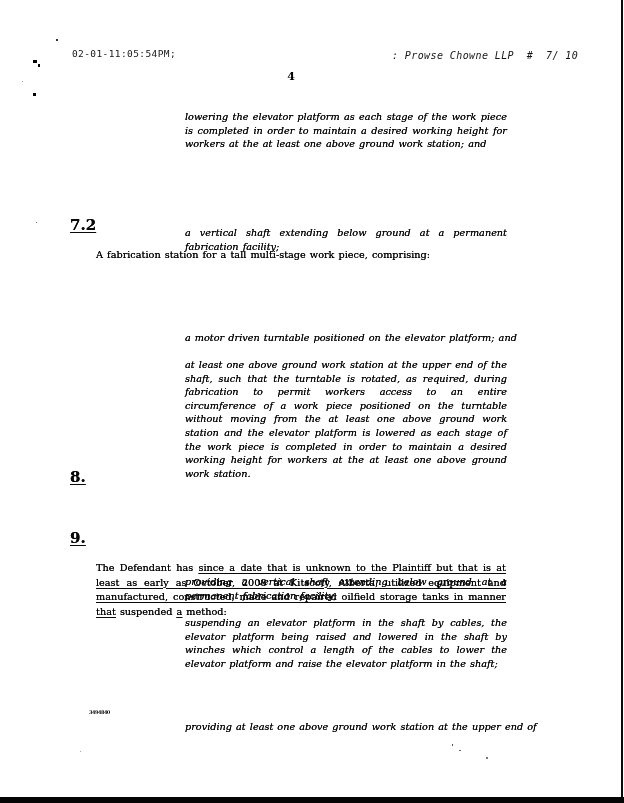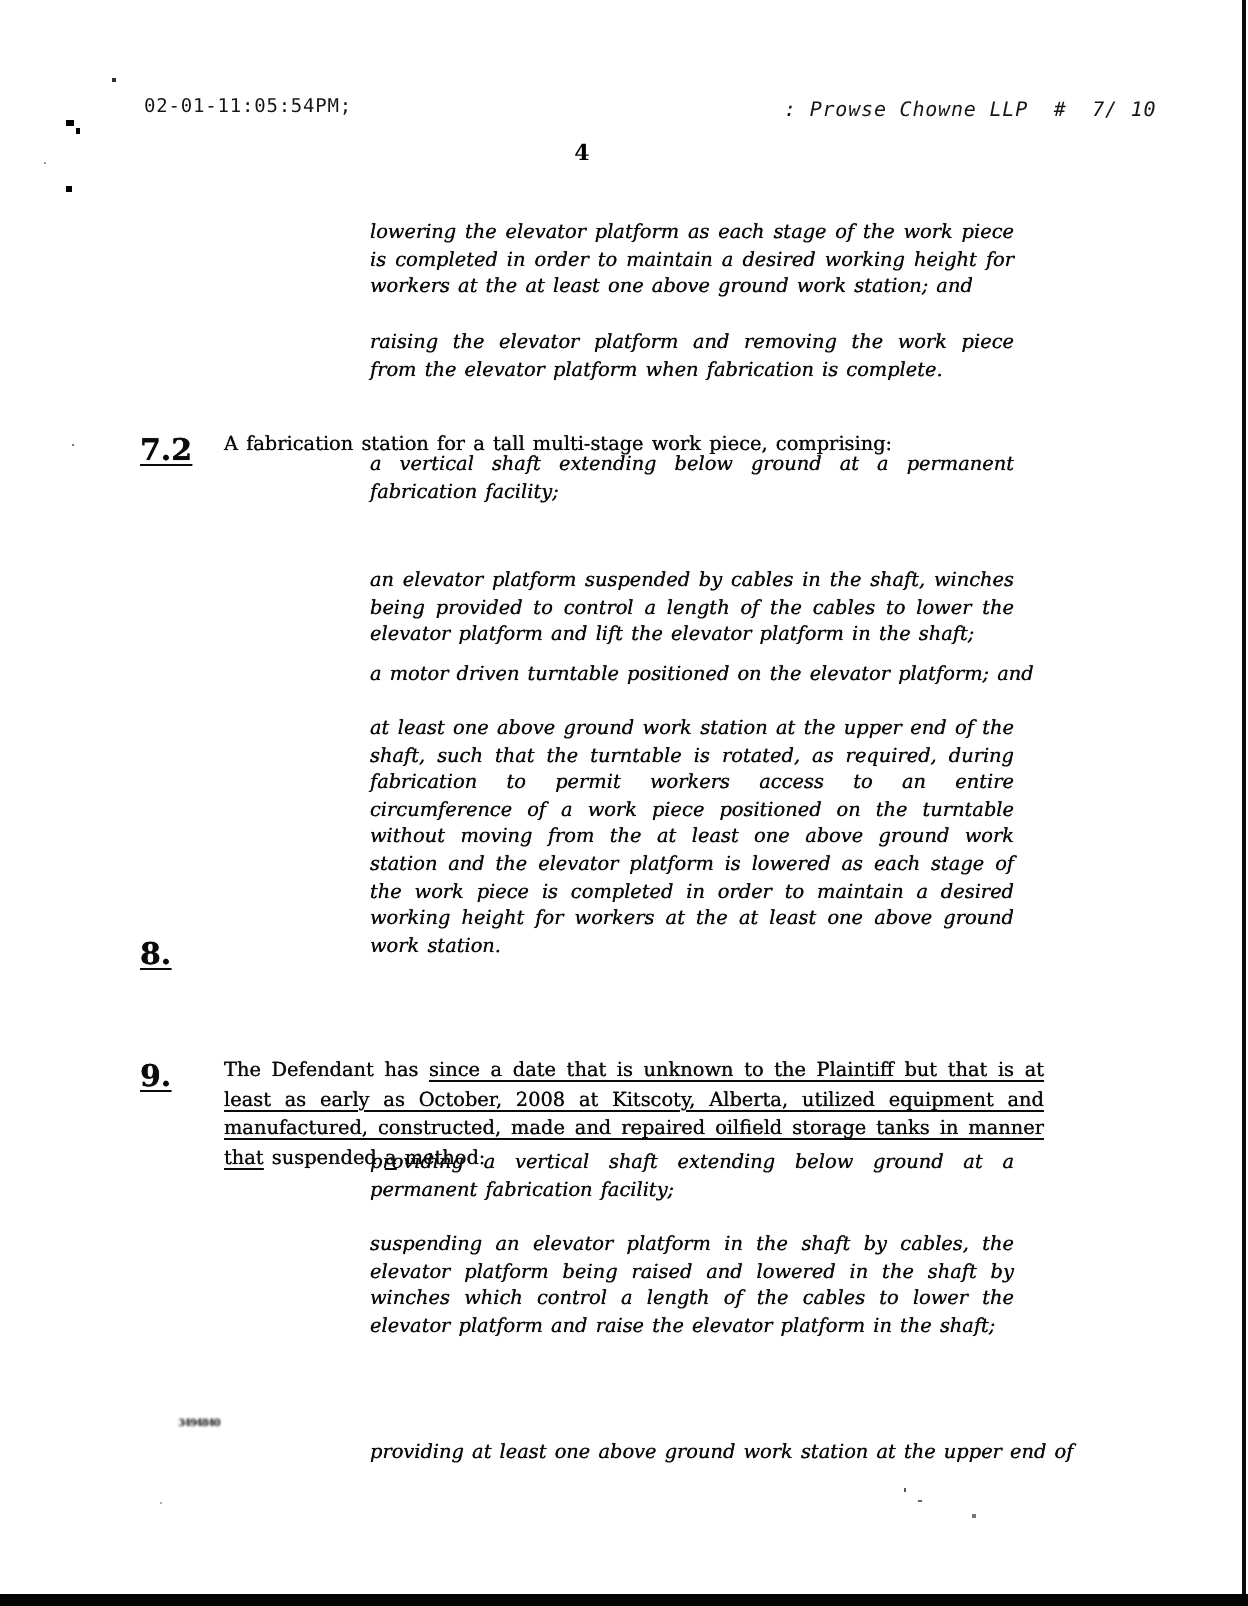--- a/index.html
+++ b/index.html
@@ -54,21 +54,21 @@
   .clause { left: 185px; width: 322px; font-style: italic; }
   .oneline { white-space: nowrap; text-align: left; }
   .para-num {
     position: absolute;
     left: 70px; width: 26px;
     font-size: 15px;
     font-weight: bold;
     color: #0a0a0a;
     text-shadow: 0 0 0.35px #000;
   }
-  .para-body { left: 112px; width: 410px; }
+  .para-body { left: 96px; width: 410px; margin-top: 32px; }
   .lh15 { line-height: 15.6px; }
   .lh14 { line-height: 14.6px; }
   .u {
     text-decoration: underline;
     text-decoration-thickness: 1px;
     text-underline-offset: 2px;
   }
   
   .artifact { position: absolute; background: #000; }
   .edge-line-right { position: absolute; top: 0; left: 621px; width: 2px; height: 803px; background: #0a0a0a; }
@@ -87,27 +87,25 @@
 <body>
 
 <div class="page">
 
   <div class="fax-header-left">02-01-11:05:54PM;</div>
   <div class="fax-header-right">: Prowse Chowne LLP  #  7/ 10</div>
 
   <div class="page-number">4</div>
 
   <div class="txt clause" style="top:110px">lowering the elevator platform as each stage of the work piece is completed in order to maintain a desired working height for workers at the at least one above ground work station; and</div>
-  <div class="txt clause" style="top:165px">raising the elevator platform and removing the work piece from the elevator platform when fabrication is complete.</div>
 
   <div class="para-num u" style="top:216px">7.2</div>
   <div class="txt para-body oneline" style="top:216px">A fabrication station for a tall multi-stage work piece, comprising:</div>
 
   <div class="txt clause" style="top:226px">a vertical shaft extending below ground at a permanent fabrication facility;</div>
-  <div class="txt clause" style="top:284px">an elevator platform suspended by cables in the shaft, winches being provided to control a length of the cables to lower the elevator platform and lift the elevator platform in the shaft;</div>
   <div class="txt clause oneline" style="top:331px">a motor driven turntable positioned on the elevator platform; and</div>
   <div class="txt clause" style="top:358px">at least one above ground work station at the upper end of the shaft, such that the turntable is rotated, as required, during fabrication to permit workers access to an entire circumference of a work piece positioned on the turntable without moving from the at least one above ground work station and the elevator platform is lowered as each stage of the work piece is completed in order to maintain a desired working height for workers at the at least one above ground work station.</div>
 
   <div class="para-num u" style="top:468px">8.</div>
 
   <div class="para-num u" style="top:529px">9.</div>
   <div class="txt para-body lh14" style="top:529px"><span>The Defendant has </span><span class="u">since a date that is unknown to the Plaintiff but that is at least as early as October, 2008 at Kitscoty, Alberta, utilized equipment and manufactured, constructed, made and repaired oilfield storage tanks in manner that</span><span> suspended </span><span class="u">a</span><span> method:</span></div>
 
   <div class="txt clause" style="top:616px">suspending an elevator platform in the shaft by cables, the elevator platform being raised and lowered in the shaft by winches which control a length of the cables to lower the elevator platform and raise the elevator platform in the shaft;</div>
   <div class="txt clause" style="top:575px">providing a vertical shaft extending below ground at a permanent fabrication facility;</div>

